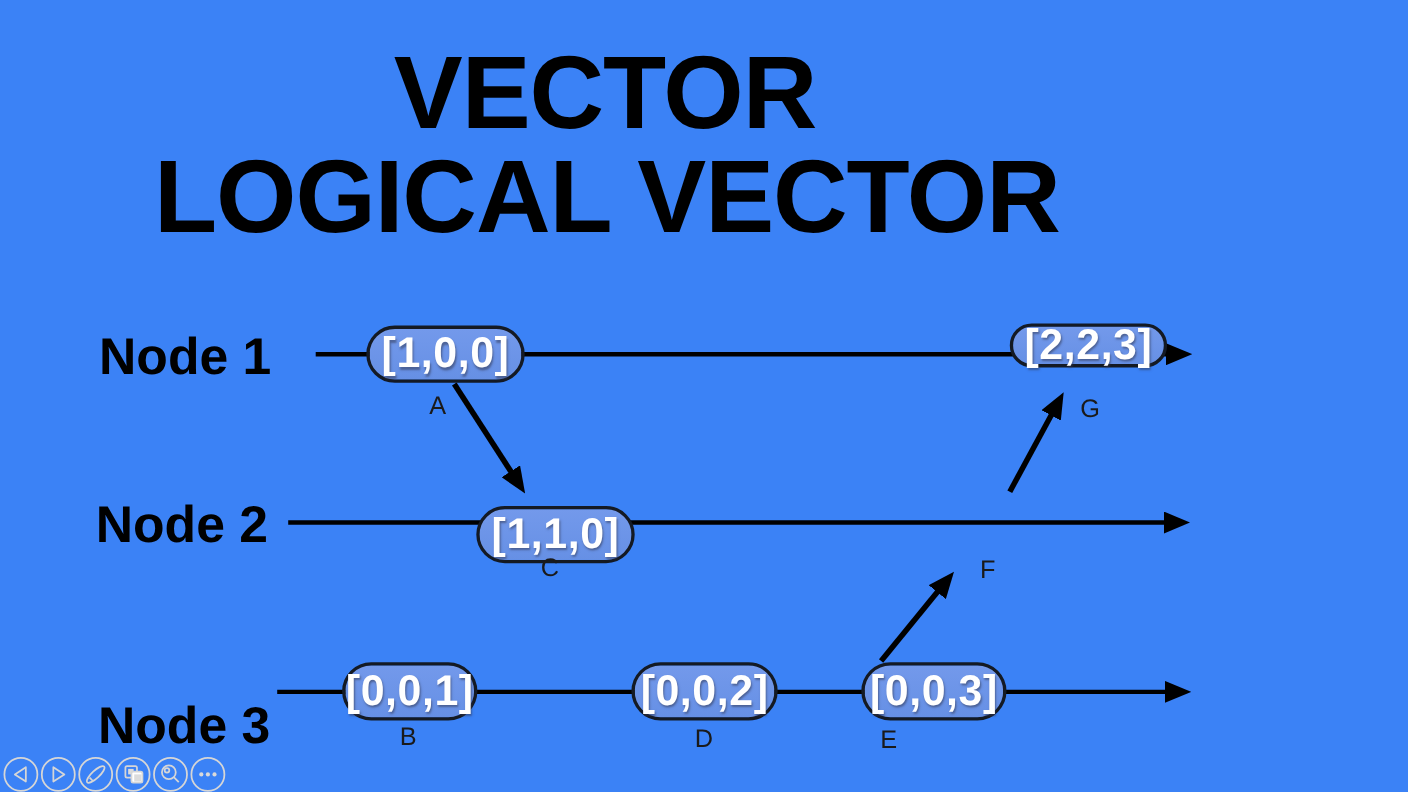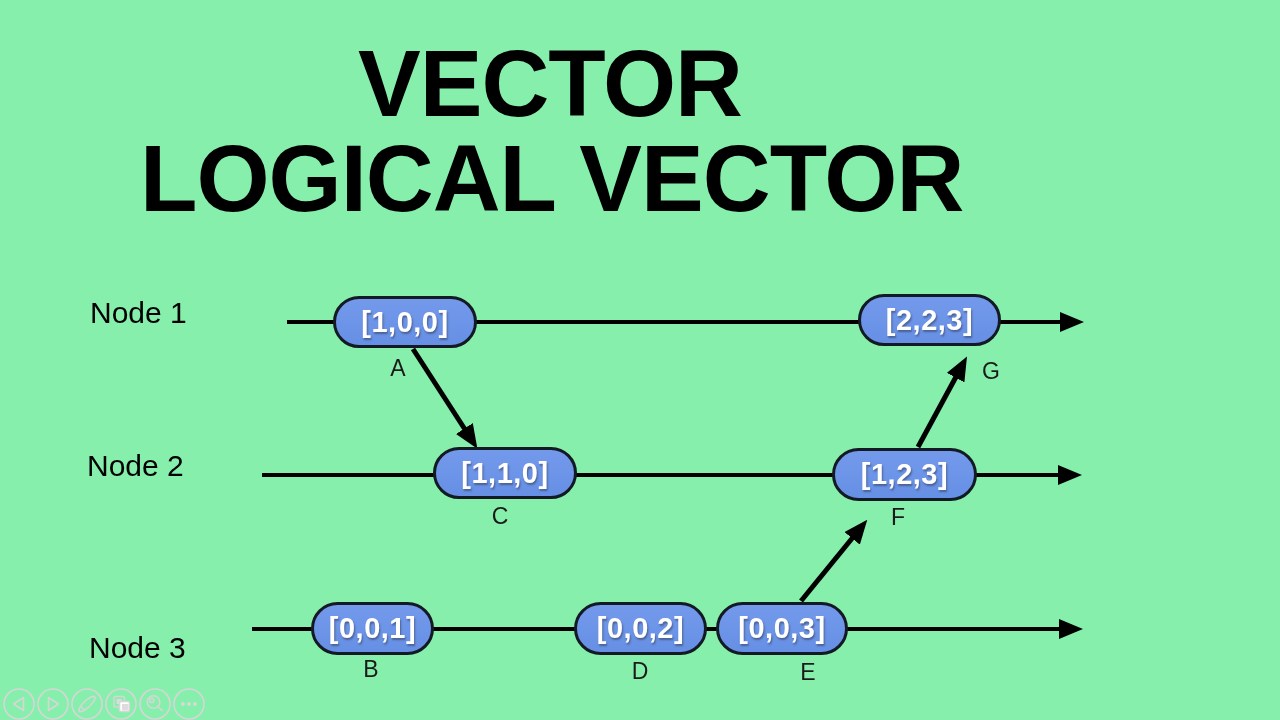--- a/index.html
+++ b/index.html
@@ -1,27 +1,27 @@
 <!DOCTYPE html>
 <html><head>
 <meta charset="utf-8">
 <style>
   html,body{margin:0;padding:0;background:#fff;}
-  .slide{position:relative;width:1280px;height:720px;background:#86efac;overflow:hidden;
+  .slide{position:relative;width:1280px;height:720px;background:#3b82f6;overflow:hidden;
          font-family:"Liberation Sans",sans-serif;}
   .title{position:absolute;left:140px;top:36px;width:820px;text-align:center;
          color:#000;font-weight:bold;font-size:94px;line-height:95px;letter-spacing:-1px;}
   .title div{white-space:nowrap;}
   svg.diagram{position:absolute;left:0;top:0;width:1280px;height:720px;}
-  .node-label{position:absolute;color:#000;font-size:30px;font-weight:400;
+  .node-label{position:absolute;color:#000;font-size:47px;font-weight:700;
               letter-spacing:0px;white-space:nowrap;}
   .pill{position:absolute;display:flex;align-items:center;justify-content:center;
         background:linear-gradient(#7399EB,#6690E5);
         border:3px solid #141A24;border-radius:28px;box-sizing:border-box;
-        color:#ffffff;font-weight:bold;font-size:29px;letter-spacing:0.5px;
+        color:#ffffff;font-weight:bold;font-size:39px;letter-spacing:0.5px;
         text-shadow:1px 2px 2px rgba(50,55,80,0.55);white-space:nowrap;}
   .evt-letter{position:absolute;transform:translateX(-50%);color:#1a1a1a;
               font-size:23px;font-weight:400;}
   .toolbar{position:absolute;left:0;top:684px;width:220px;height:36px;}
 </style>
 </head>
 <body>
 
 <div class="slide">
 
@@ -44,28 +44,27 @@
     <line x1="413" y1="349" x2="466" y2="431" stroke="#000" stroke-width="5" marker-end="url(#ah)"></line>
     <line x1="801" y1="601" x2="854" y2="536" stroke="#000" stroke-width="5" marker-end="url(#ah)"></line>
     <line x1="918" y1="447" x2="957" y2="375" stroke="#000" stroke-width="5" marker-end="url(#ah)"></line>
   </svg>
 
   <div class="node-label" style="left:90px;top:296px;">Node 1</div>
   <div class="node-label" style="left:87px;top:449px;">Node 2</div>
   <div class="node-label" style="left:89px;top:603px;margin-top:28px;">Node 3</div>
 
   <div class="pill" style="left:333px;top:296px;width:144px;height:52px;">[1,0,0]</div>
-  <div class="pill" style="left:858px;top:294px;width:143px;height:52px;">[2,2,3]</div>
+  <div class="pill" style="left:918px;top:294px;width:143px;height:40px;">[2,2,3]</div>
 
-  <div class="pill" style="left:433px;top:447px;width:144px;height:52px;">[1,1,0]</div>
-  <div class="pill" style="left:832px;top:448px;width:145px;height:53px;">[1,2,3]</div>
+  <div class="pill" style="left:433px;top:460px;width:144px;height:52px;">[1,1,0]</div>
 
   <div class="pill" style="left:311px;top:602px;width:123px;height:53px;">[0,0,1]</div>
   <div class="pill" style="left:574px;top:602px;width:133px;height:53px;text-align:right;">[0,0,2]</div>
-  <div class="pill" style="left:716px;top:602px;width:132px;height:53px;">[0,0,3]</div>
+  <div class="pill" style="left:783px;top:602px;width:132px;height:53px;">[0,0,3]</div>
 
   <div class="evt-letter" style="left:398px;top:355px;">A</div>
   <div class="evt-letter" style="left:991px;top:358px;">G</div>
   <div class="evt-letter" style="left:500px;top:503px;">C</div>
   <div class="evt-letter" style="left:898px;top:504px;">F</div>
   <div class="evt-letter" style="left:371px;top:656px;">B</div>
   <div class="evt-letter" style="left:640px;top:658px;">D</div>
   <div class="evt-letter" style="left:808px;top:659px;">E</div>
 
   <svg class="toolbar" viewBox="0 0 220 36" xmlns="http://www.w3.org/2000/svg">

